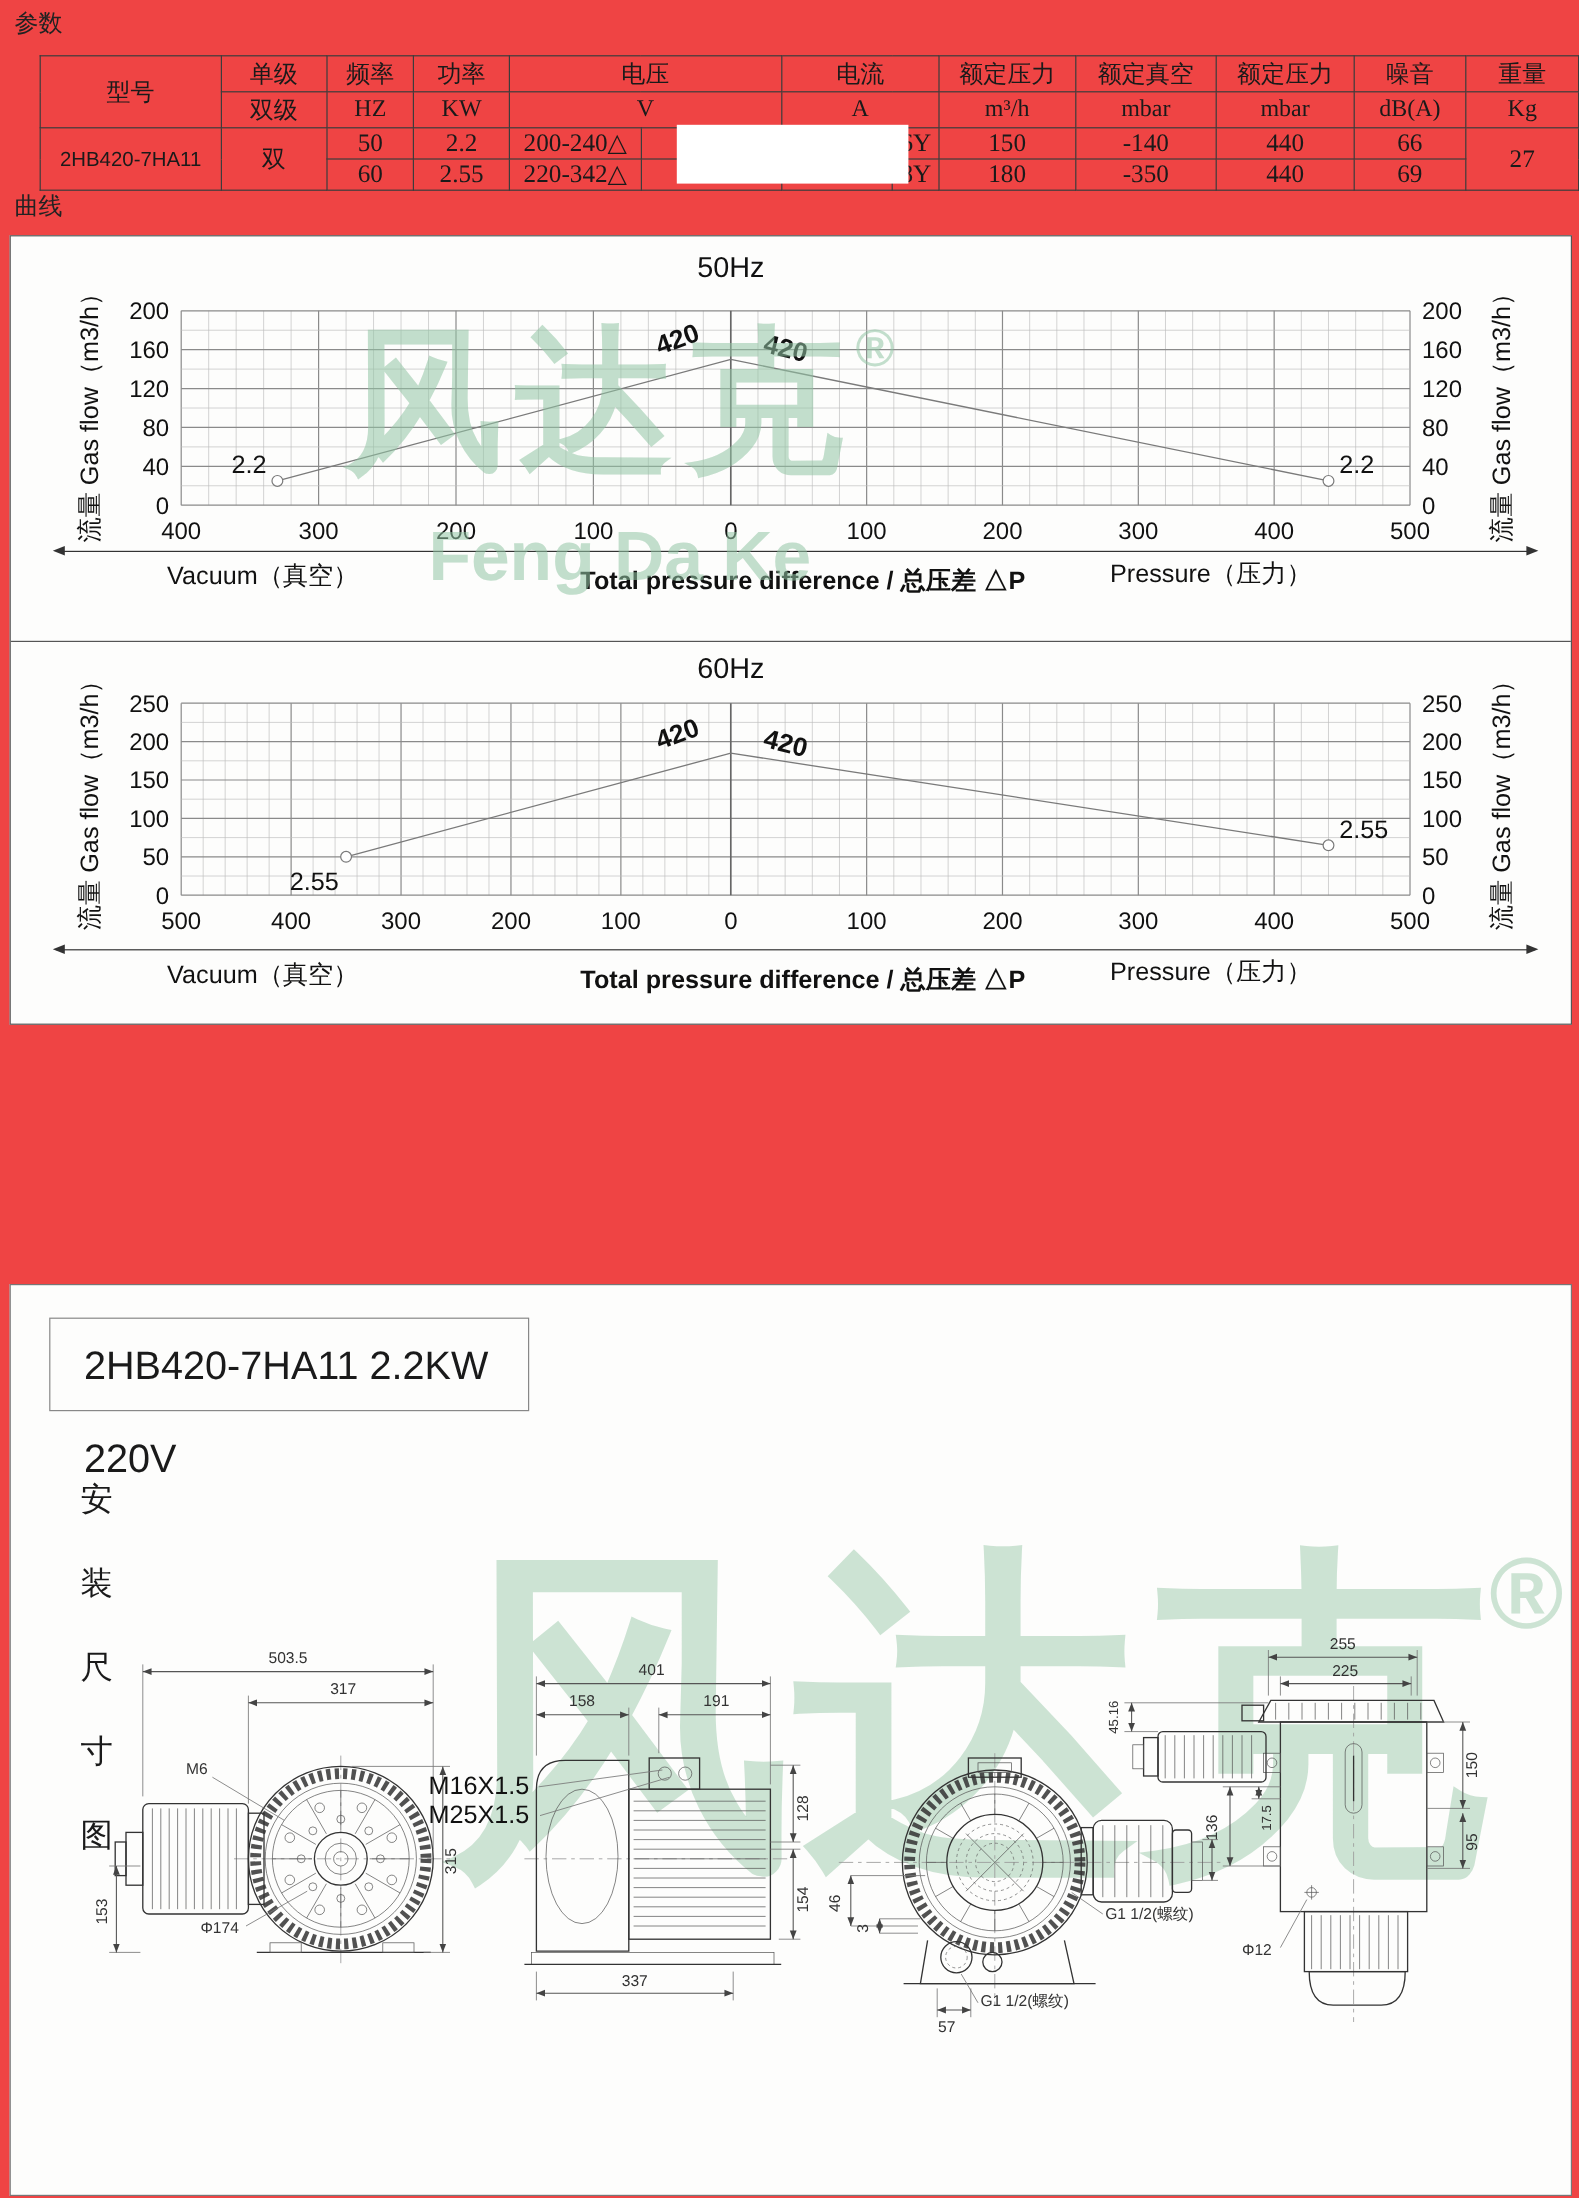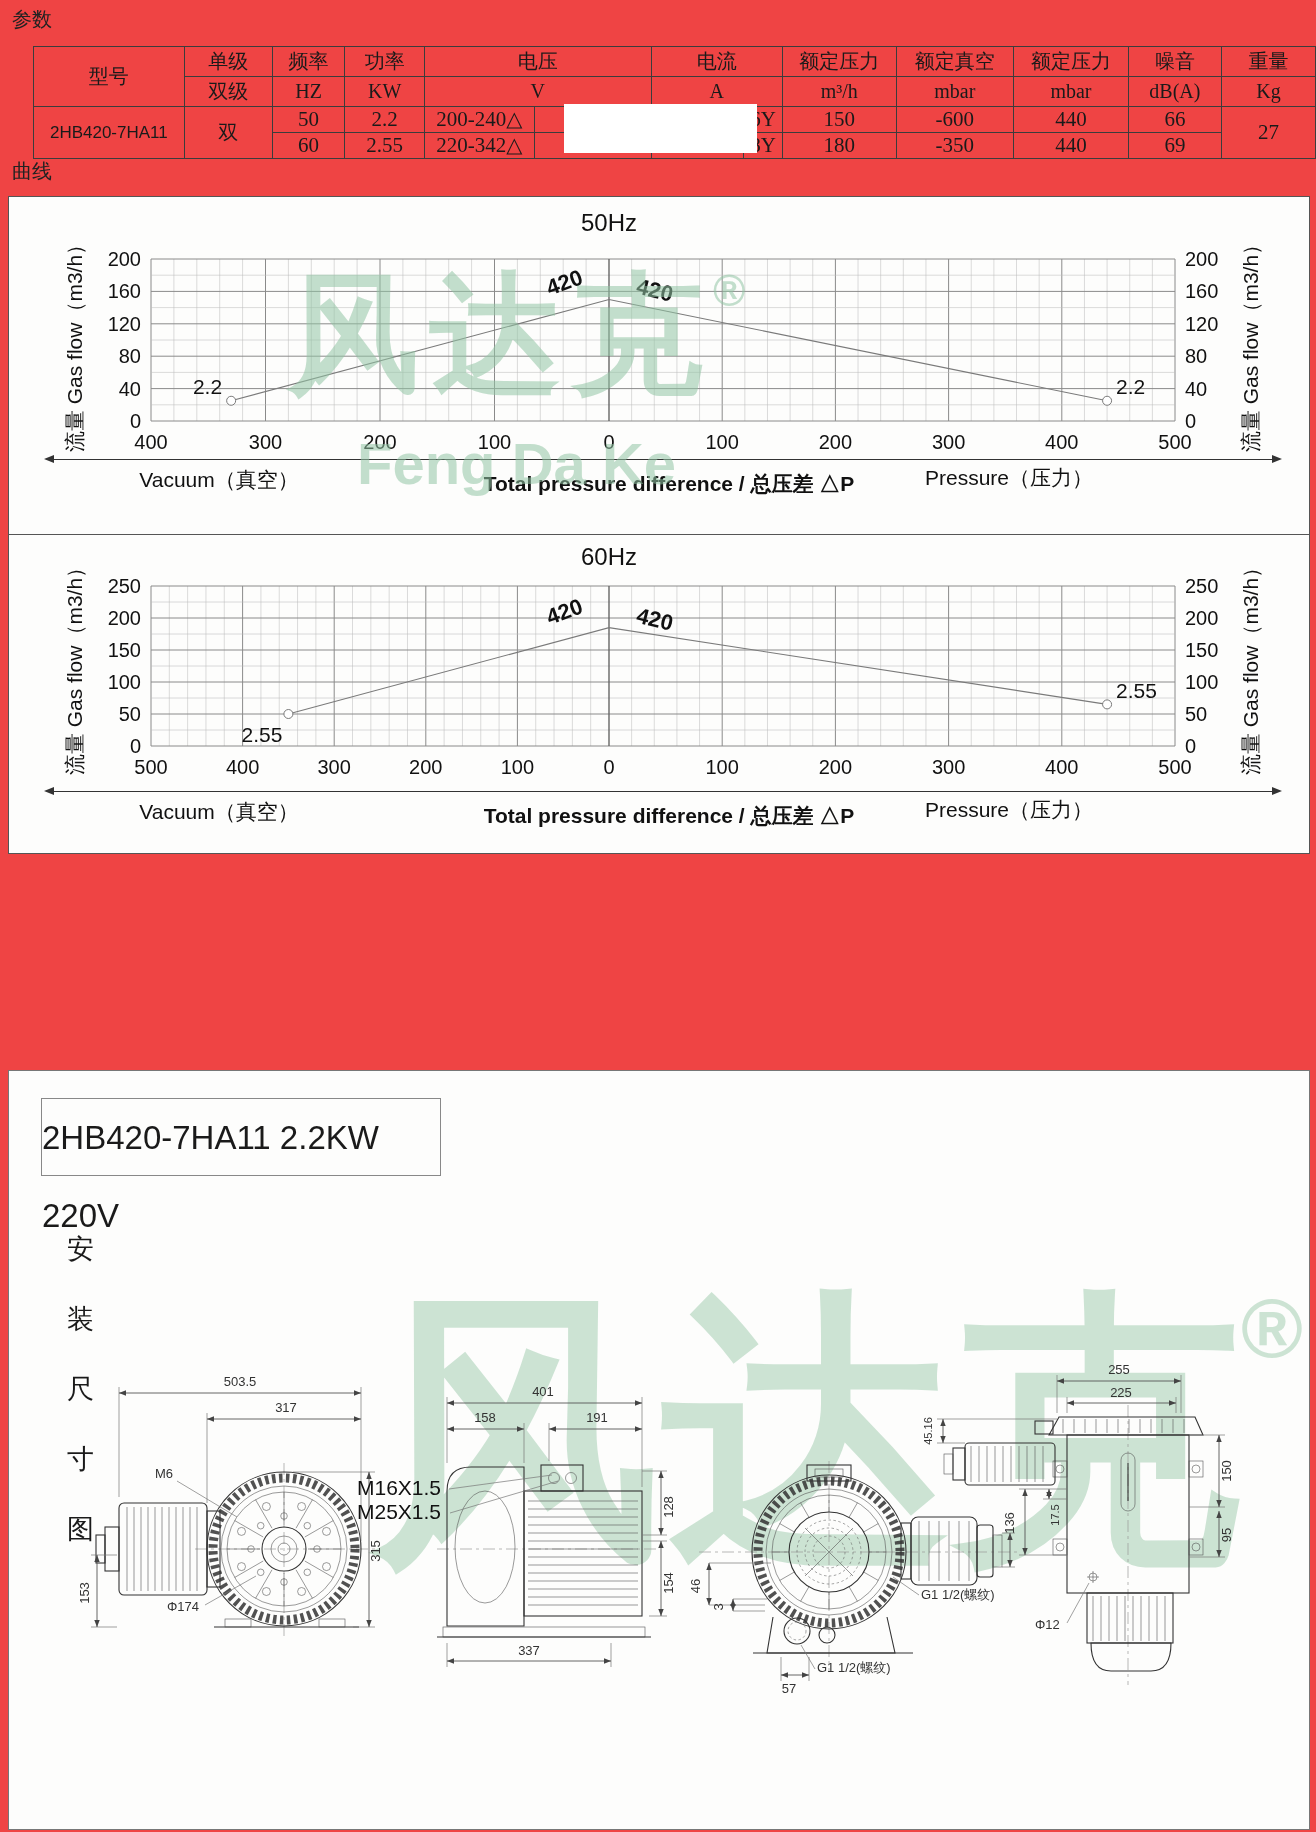--- a/index.html
+++ b/index.html
@@ -49,21 +49,21 @@
   #wm-en{left:348px;top:238px;font-size:58px;font-weight:bold;}
   #wm-site{left:150px;top:428px;font-size:78px;font-weight:bold;color:rgba(141,193,160,0.5);}
   .wm-big{position:absolute;left:362px;top:215px;font-size:290px;font-weight:bold;line-height:1;
         color:rgba(150,198,168,0.48);pointer-events:none;white-space:nowrap;}
   .wm-big .reg2{font-size:84px;vertical-align:top;}
 
   
   #drawing-box{position:absolute;left:8px;top:1070px;width:1300px;height:758px;
         border:1px solid #777;background:#fdfdfc;overflow:hidden;}
   #dw-title{position:absolute;left:32px;top:27px;width:400px;height:78px;border:1.5px solid #888;
-        font-size:33px;line-height:78px;box-sizing:border-box;background:#fdfdfc;z-index:3;}
+        font-size:33px;line-height:78px;padding-left:28px;box-sizing:border-box;background:#fdfdfc;z-index:3;}
   .vchar{position:absolute;left:58px;font-size:27px;z-index:3;}
   #dw{position:absolute;left:0;top:0;z-index:1;}
   .cad{stroke:#333;stroke-width:1.1;fill:none;}
   .cadthin{stroke:#555;stroke-width:0.6;fill:none;}
   .teeth{stroke:#333;stroke-width:9;fill:none;stroke-dasharray:3.5 3.5;opacity:0.85;}
   .mesh{stroke:#666;stroke-width:0.6;fill:none;stroke-dasharray:2.5 2.5;}
   .cl{stroke:#999;stroke-width:0.7;fill:none;stroke-dasharray:12 4 3 4;}
   .dim{stroke:#555;stroke-width:0.9;fill:none;}
   .ext{stroke:#777;stroke-width:0.7;fill:none;}
   .dimtext{fill:#333;font-size:13px;}
@@ -123,21 +123,21 @@
       <tr class="dr">
         <td rowspan="2" class="model-cell">2HB420-7HA11</td>
         <td rowspan="2" style="font-size:20px;">双</td>
         <td class="num">50</td>
         <td class="num">2.2</td>
         <td class="num">200-240△</td>
         <td class="num vb">3</td>
         <td class="num"></td>
         <td class="num">6Y</td>
         <td class="num">150</td>
-        <td class="num">-600</td>
+        <td class="num">-140</td>
         <td class="num">440</td>
         <td class="num">66</td>
         <td rowspan="2" class="num">27</td>
       </tr>
       <tr class="dr">
         <td class="num">60</td>
         <td class="num">2.55</td>
         <td class="num">220-342△</td>
         <td class="num vb"></td>
         <td class="num"></td>

